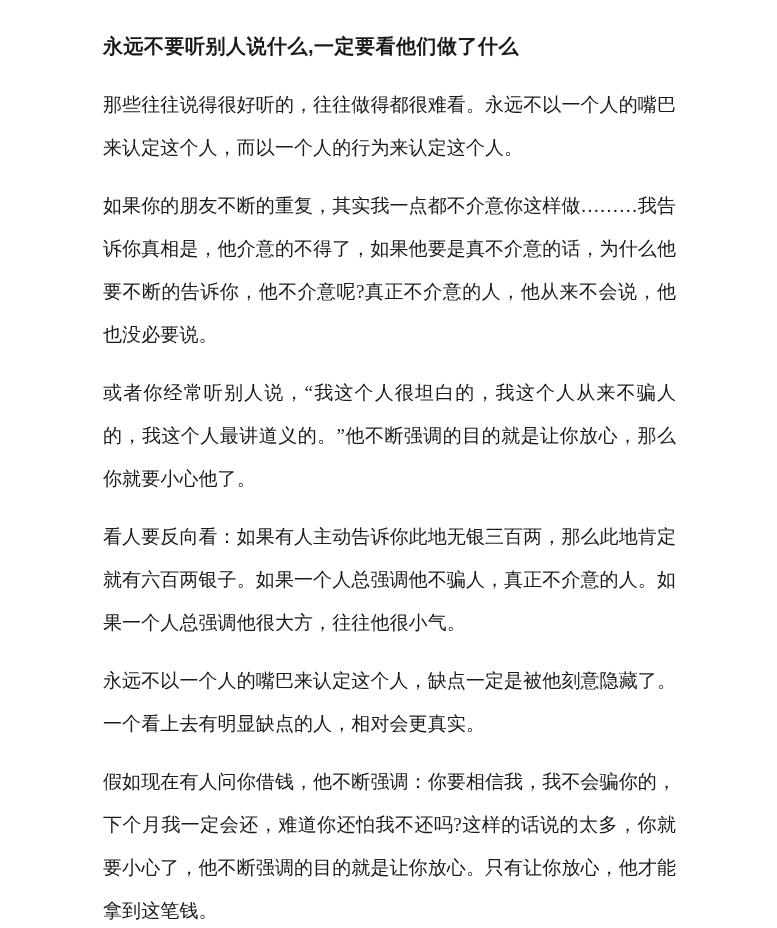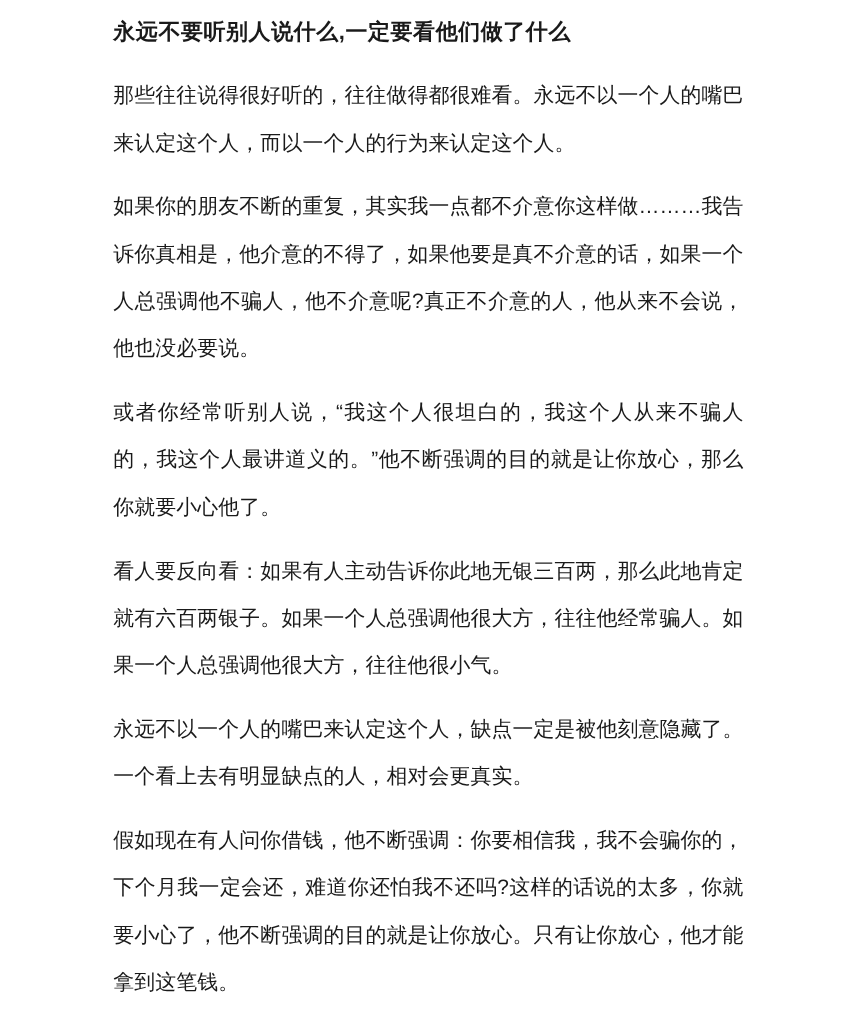--- a/index.html
+++ b/index.html
@@ -7,53 +7,54 @@
     padding: 0;
     width: 777px;
     height: 928px;
     background: #ffffff;
     overflow: hidden;
   }
   .page {
     box-sizing: border-box;
     width: 777px;
     height: 792px;
-    padding: 8px 101px 0 103px;
+    padding: 25px 101px 0 103px;
     background: #ffffff;
     font-family: "Liberation Sans", sans-serif;
     color: #1a1a1a;
   }
   .doc-title {
     margin: 0 0 15px 0;
     font-size: 20px;
     font-weight: 700;
     line-height: 43px;
     color: #1a1a1a;
     letter-spacing: 0.5px;
   }
   .doc-paragraph {
     margin: 0 0 15px 0;
     font-size: 19px;
     font-weight: 400;
     line-height: 43px;
     text-align: justify;
     color: #1a1a1a;
     letter-spacing: 0.1px;
+    font-family: Liberation Serif, serif;
   }
 </style>
 </head>
 <body>
 
 <div class="page">
   <h1 class="doc-title">永远不要听别人说什么,一定要看他们做了什么</h1>
 
   <p class="doc-paragraph">那些往往说得很好听的，往往做得都很难看。永远不以一个人的嘴巴来认定这个人，而以一个人的行为来认定这个人。</p>
 
-  <p class="doc-paragraph">如果你的朋友不断的重复，其实我一点都不介意你这样做………我告诉你真相是，他介意的不得了，如果他要是真不介意的话，如果一个人总强调他不骗人，他不介意呢?真正不介意的人，他从来不会说，他也没必要说。</p>
+  <p class="doc-paragraph">如果你的朋友不断的重复，其实我一点都不介意你这样做………我告诉你真相是，他介意的不得了，如果他要是真不介意的话，为什么他要不断的告诉你，他不介意呢?真正不介意的人，他从来不会说，他也没必要说。</p>
 
   <p class="doc-paragraph">或者你经常听别人说，“我这个人很坦白的，我这个人从来不骗人的，我这个人最讲道义的。”他不断强调的目的就是让你放心，那么你就要小心他了。</p>
 
-  <p class="doc-paragraph">看人要反向看：如果有人主动告诉你此地无银三百两，那么此地肯定就有六百两银子。如果一个人总强调他很大方，往往他经常骗人。如果一个人总强调他很大方，往往他很小气。</p>
+  <p class="doc-paragraph">看人要反向看：如果有人主动告诉你此地无银三百两，那么此地肯定就有六百两银子。如果一个人总强调他不骗人，真正不介意的人。如果一个人总强调他很大方，往往他很小气。</p>
 
   <p class="doc-paragraph">永远不以一个人的嘴巴来认定这个人，缺点一定是被他刻意隐藏了。一个看上去有明显缺点的人，相对会更真实。</p>
 
   <p class="doc-paragraph">假如现在有人问你借钱，他不断强调：你要相信我，我不会骗你的，下个月我一定会还，难道你还怕我不还吗?这样的话说的太多，你就要小心了，他不断强调的目的就是让你放心。只有让你放心，他才能拿到这笔钱。</p>
 </div>
 
 </body></html>

